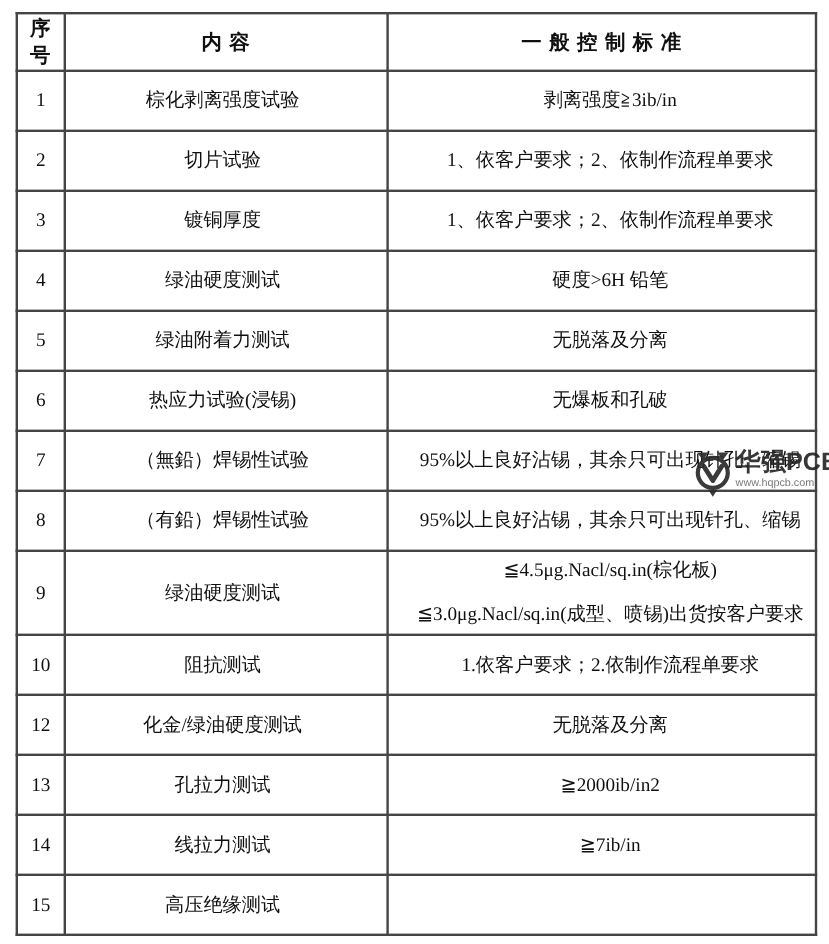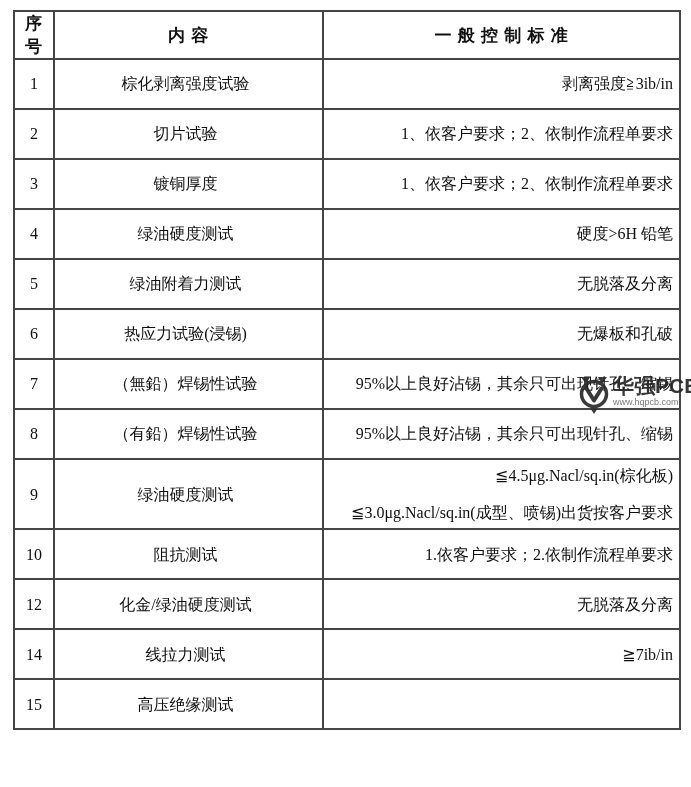--- a/index.html
+++ b/index.html
@@ -52,21 +52,21 @@
   td.cell-no {
     text-align: center;
     font-size: 15px;
     font-family: "Liberation Serif", "DejaVu Serif", serif;
   }
   td.cell-content {
     text-align: center;
     padding: 4px 12px 4px 6px;
   }
   td.cell-standard {
-    text-align: right;
+    text-align: center;
     padding: 4px 6px 4px 20px;
   }
   .std-line + .std-line {
     margin-top: 14px;
   }
   
   .watermark {
     position: absolute;
     left: 577px;
     top: 375px;
@@ -206,20 +206,27 @@
 
 
     <tr>
       <td class="cell-no">12</td>
       <td class="cell-content">化金/绿油硬度测试</td>
       <td class="cell-standard">
             <div class="std-line">无脱落及分离</div>
           </td>
     </tr>
 
+    <tr>
+      <td class="cell-no">13</td>
+      <td class="cell-content">孔拉力测试</td>
+      <td class="cell-standard">
+            <div class="std-line">≧2000ib/in2</div>
+          </td>
+    </tr>
 
     <tr>
       <td class="cell-no">14</td>
       <td class="cell-content">线拉力测试</td>
       <td class="cell-standard">
             <div class="std-line">≧7ib/in</div>
           </td>
     </tr>
 
     <tr>

